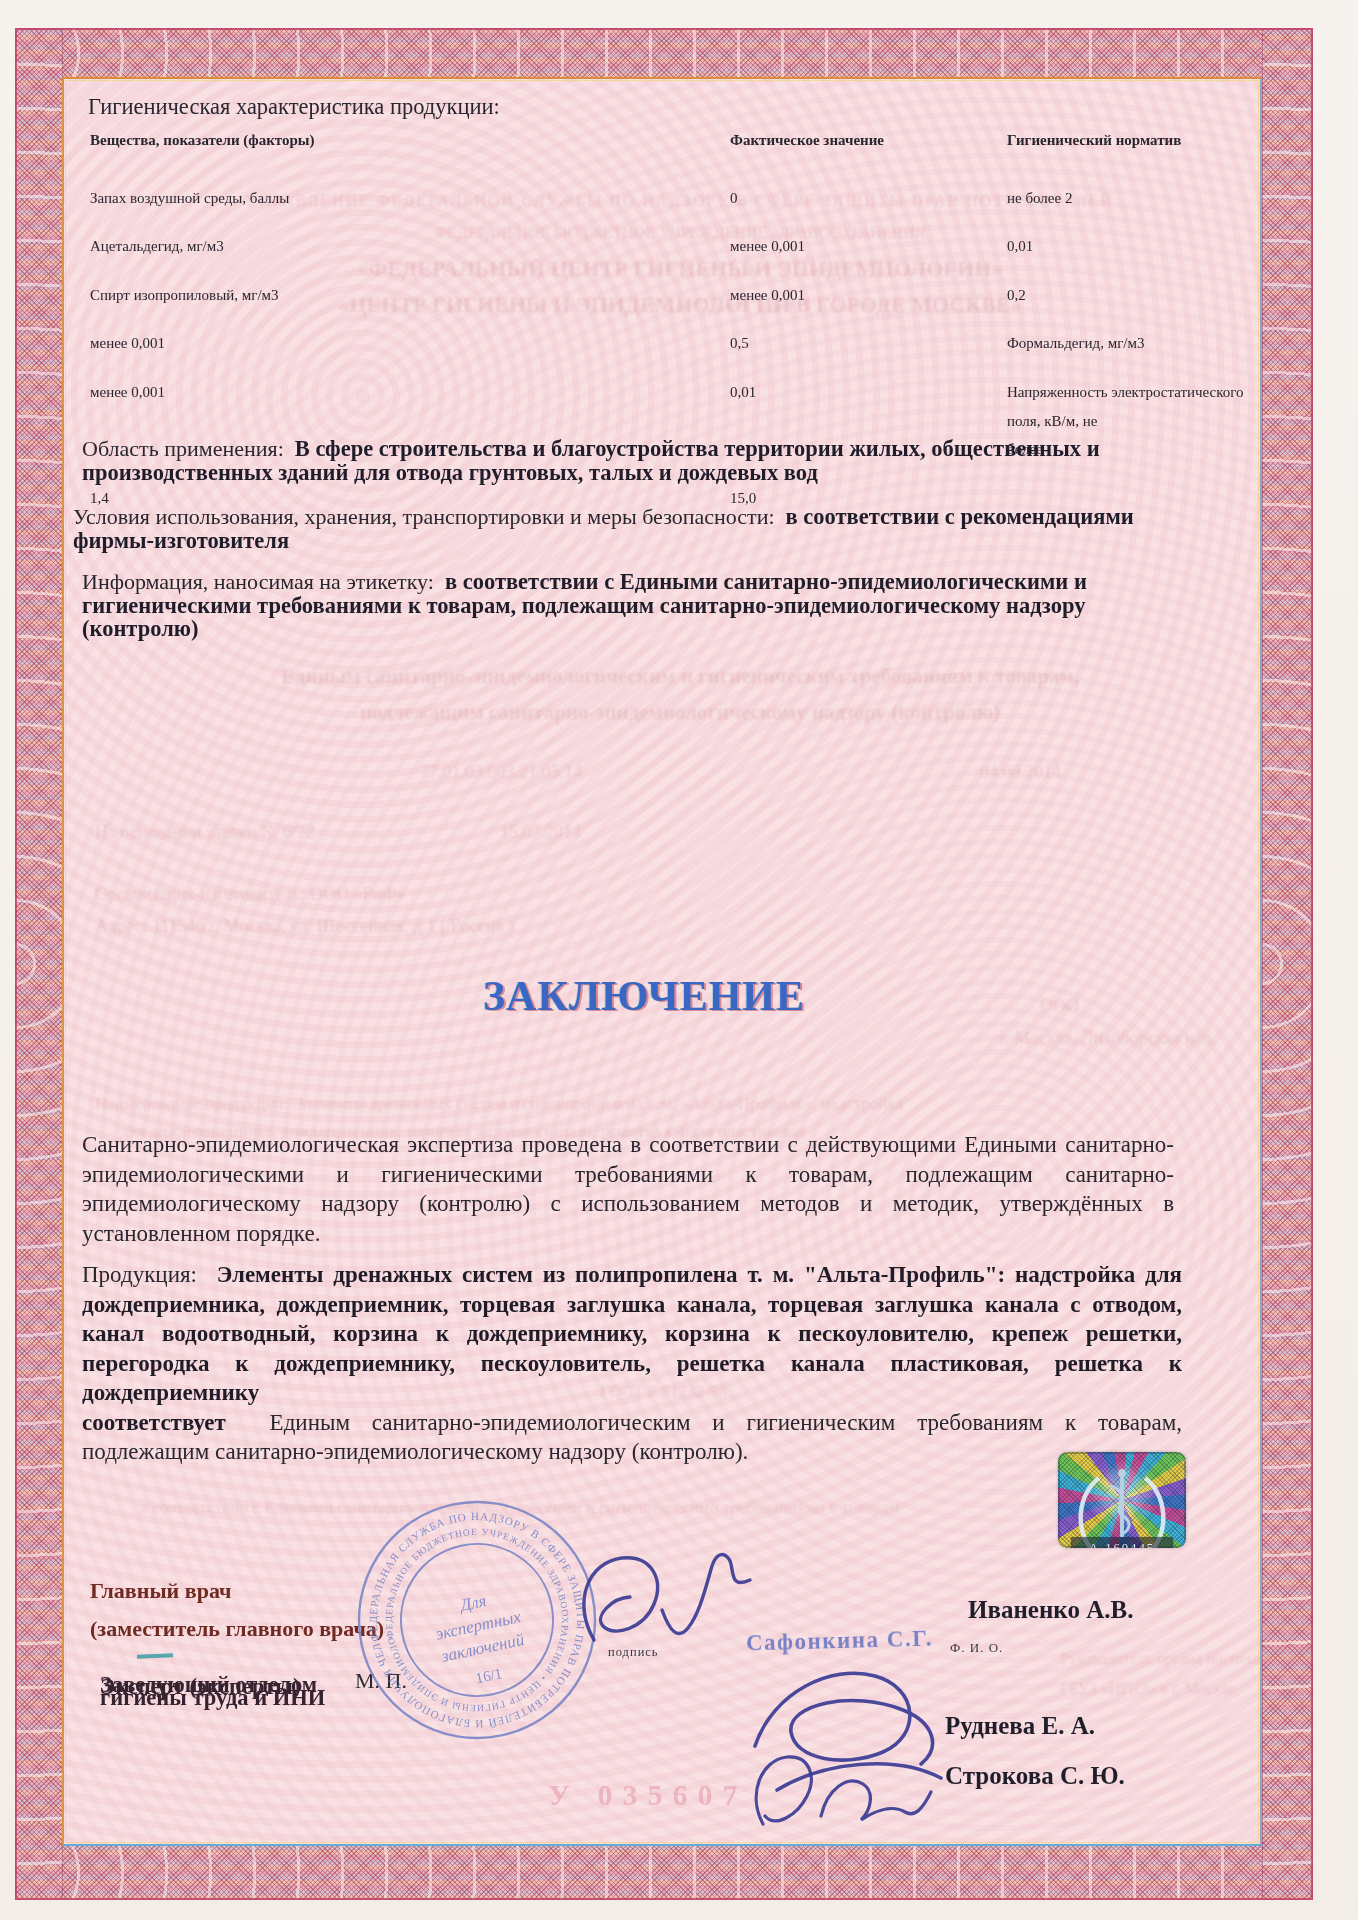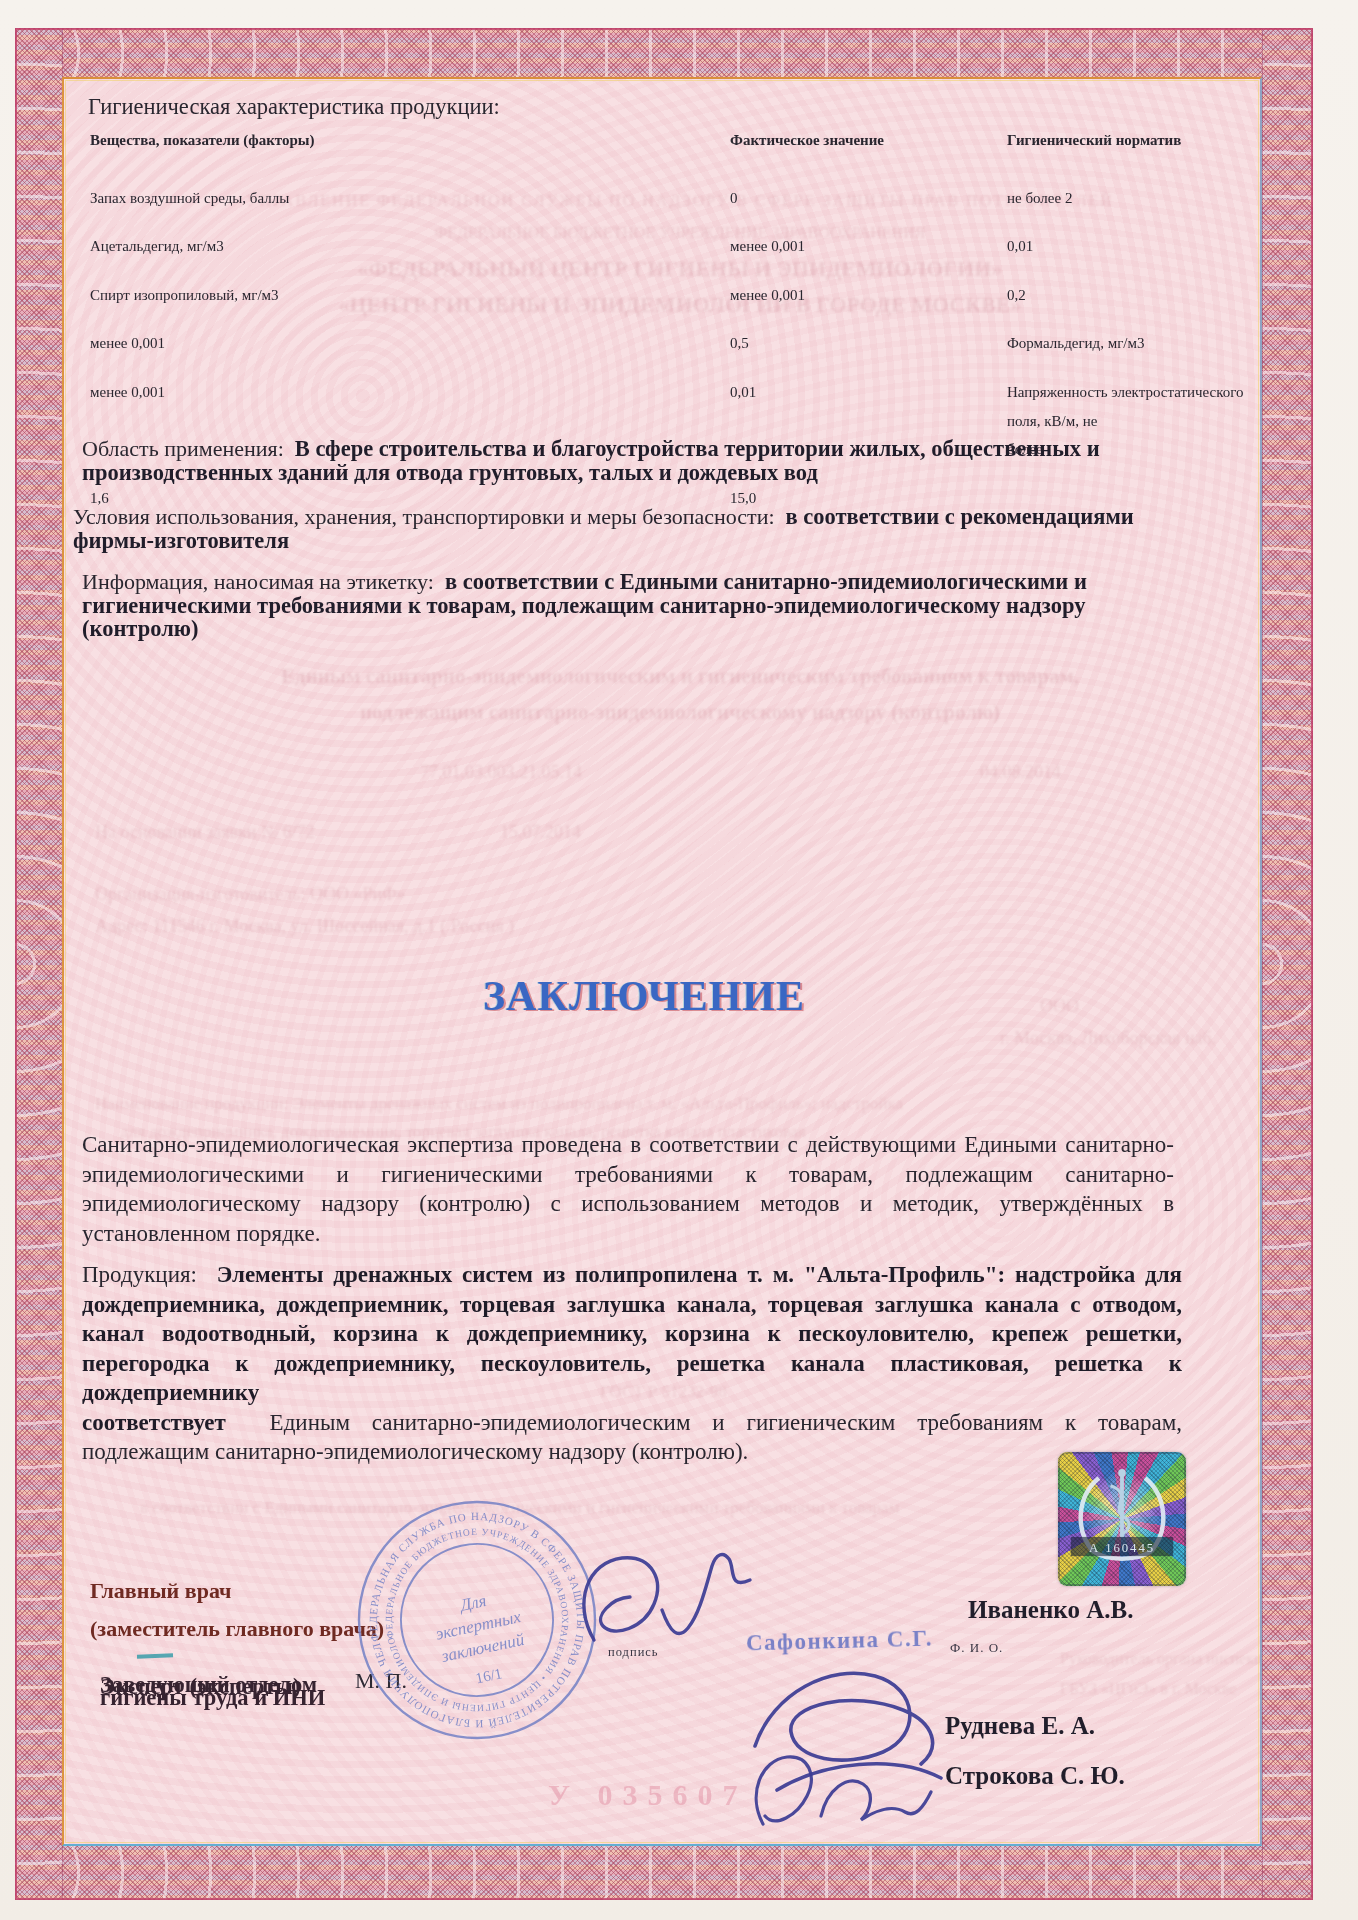--- a/index.html
+++ b/index.html
@@ -55,21 +55,21 @@
   .sig{z-index:3;opacity:.92;}
   #stamp{z-index:3;opacity:.8;transform:rotate(-12deg);}
   
   .ghost{position:absolute;z-index:2;color:#b5606f;opacity:.16;filter:blur(1.1px);
          white-space:nowrap;font-size:18px;}
   .ghost.c{left:130px;width:1100px;text-align:center;}
   .ghost.b{font-weight:bold;}
   #serial{color:#e391a5;opacity:.5;filter:blur(.6px);letter-spacing:10px;
           font-weight:bold;font-size:30px;}
   
-  #hologram{z-index:3;left:1058px;top:1452px;width:128px;height:134px;border-radius:9px;
+  #hologram{z-index:3;left:1058px;top:1452px;width:128px;height:96px;border-radius:9px;
     background:
       radial-gradient(circle at 50% 45%, rgba(255,255,255,.45) 0 16%, rgba(255,255,255,0) 42%),
       repeating-conic-gradient(from 15deg, #c94f9a 0 14deg, #3fb4d8 14deg 28deg, #6fc757 28deg 42deg, #e8cf45 42deg 56deg, #8a5fd0 56deg 70deg, #3f78c9 70deg 84deg);
     box-shadow:inset 0 0 0 2px rgba(40,60,80,.35), 0 0 3px rgba(80,80,100,.4);overflow:hidden;}
   #hologram .hatch{position:absolute;inset:0;
     background:repeating-linear-gradient(45deg, rgba(20,30,50,.28) 0 1px, transparent 1px 3px),
                repeating-linear-gradient(-45deg, rgba(20,30,50,.22) 0 1px, transparent 1px 3px);}
 </style>
 </head>
 <body>
@@ -120,21 +120,21 @@
       <div class="td c0">Спирт изопропиловый, мг/м3</div>
       <div class="td c1">менее 0,001</div>
       <div class="td c2">0,2</div>
       <div class="td c1">менее 0,001</div>
       <div class="td c2">0,5</div>
       <div class="td c0">Формальдегид, мг/м3</div>
       <div class="td c1">менее 0,001</div>
       <div class="td c2">0,01</div>
       <div class="td c0">Напряженность электростатического поля, кВ/м, не
 более</div>
-      <div class="td c1">1,6</div>
+      <div class="td c1">1,4</div>
       <div class="td c2">15,0</div>
     </div>
 
   <div class="abs sec" style="left:82px;top:437px;width:1078px;">
     <span class="lbl">Область применения:</span>&nbsp;
     <b>В сфере строительства и благоустройства территории жилых, общественных и производственных зданий для отвода грунтовых, талых и дождевых вод</b>
   </div>
   <div class="abs sec" style="left:73px;top:505px;width:1078px;">
     <span class="lbl">Условия использования, хранения, транспортировки и меры безопасности:</span>&nbsp;
     <b>в соответствии с рекомендациями фирмы-изготовителя</b>

